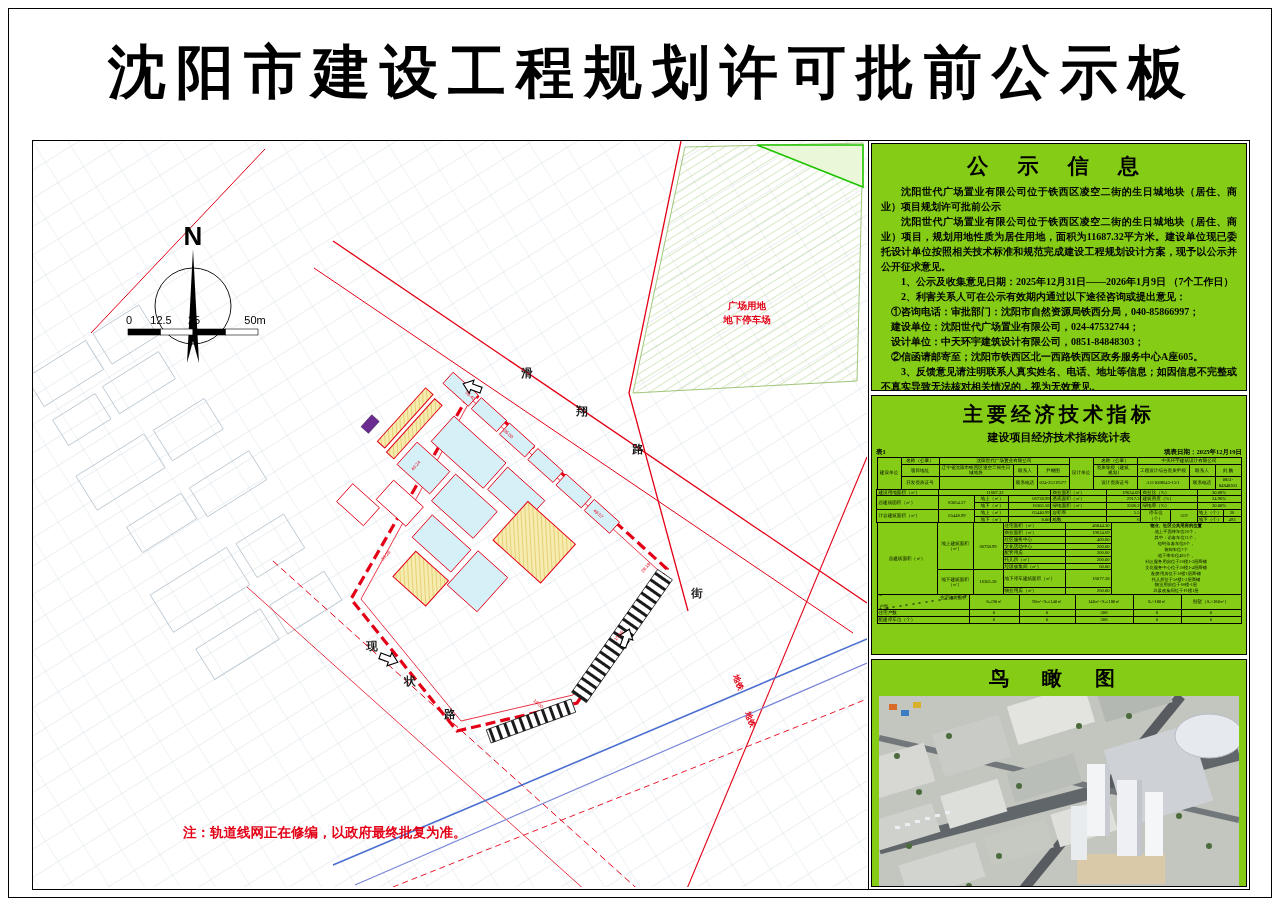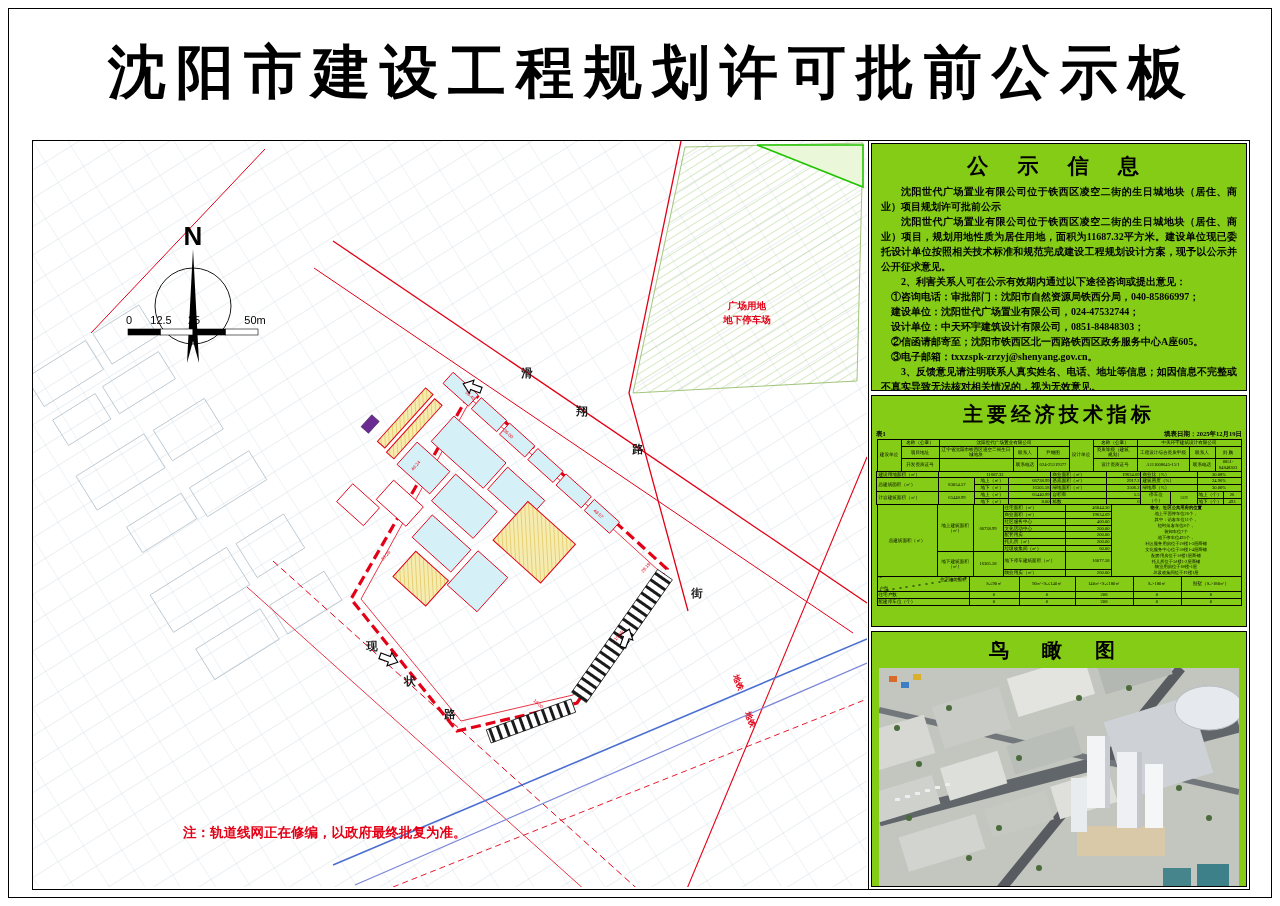--- a/index.html
+++ b/index.html
@@ -6,21 +6,21 @@
   body{font-family:"Liberation Sans","DejaVu Sans",sans-serif;color:#000;}
   #board{position:relative;width:1280px;height:906px;background:#fff;overflow:hidden;}
   .outer-frame{position:absolute;left:8px;top:8px;width:1262px;height:888px;border:1px solid #000;}
   .main-title{position:absolute;left:12px;top:34px;width:100%;text-align:center;
     font-size:58px;font-weight:bold;letter-spacing:10px;white-space:nowrap;}
   .content-frame{position:absolute;left:32px;top:140px;width:1216px;height:748px;border:1px solid #000;display:flex;}
   .map-zone{position:relative;width:836px;height:748px;border-right:1px solid #000;box-sizing:border-box;background:#fff;overflow:hidden;}
   .right-col{position:relative;width:380px;height:748px;box-sizing:border-box;display:flex;flex-direction:column;}
   .sec{box-sizing:border-box;border:1px solid #000;margin:2px;background:#84cc16;overflow:hidden;font-family:Liberation Serif, serif;}
   .sec-notice{height:248px;}
-  .sec-indic{height:232px;}
+  .sec-indic{height:260px;}
   .sec-bird{flex:1;}
   
   .notice-head{text-align:center;font-size:21px;font-weight:bold;letter-spacing:12px;margin:8px 0 4px 0;}
   .notice-body{padding:0 9px;font-size:10px;font-weight:bold;line-height:15px;text-align:justify;}
   .notice-body p{margin:0;}
   .ind2{text-indent:2em;}
   .ind1{padding-left:1em;}
   
   .indic-head{text-align:center;font-size:20px;font-weight:bold;letter-spacing:4px;margin:5px 0 2px 0;}
   .indic-sub{text-align:center;font-size:11px;font-weight:bold;margin:0 0 3px 0;}
@@ -208,33 +208,34 @@
       </svg>
     </div>
 
     <div class="right-col">
 
       <div class="sec sec-notice">
         <div class="notice-head">公 示 信 息</div>
         <div class="notice-body">
           <p class="ind2">沈阳世代广场置业有限公司位于铁西区凌空二街的生日城地块（居住、商业）项目规划许可批前公示</p>
           <p class="ind2">沈阳世代广场置业有限公司位于铁西区凌空二街的生日城地块（居住、商业）项目，规划用地性质为居住用地，面积为11687.32平方米。建设单位现已委托设计单位按照相关技术标准和规范完成建设工程规划设计方案，现予以公示并公开征求意见。</p>
+          <p class="ind2">1、公示及收集意见日期：2025年12月31日——2026年1月9日 （7个工作日）</p>
           <p class="ind2">2、利害关系人可在公示有效期内通过以下途径咨询或提出意见：</p>
           <p class="ind1">①咨询电话：审批部门：沈阳市自然资源局铁西分局，040-85866997；</p>
           <p class="ind1">建设单位：沈阳世代广场置业有限公司，024-47532744；</p>
           <p class="ind1">设计单位：中天环宇建筑设计有限公司，0851-84848303；</p>
           <p class="ind1">②信函请邮寄至；沈阳市铁西区北一西路铁西区政务服务中心A座605。</p>
-          <p class="ind1">③电子邮箱：txxzspk-zrzyj@shenyang.gov.cn。</p>
           <p class="ind2">3、反馈意见请注明联系人真实姓名、电话、地址等信息；如因信息不完整或不真实导致无法核对相关情况的，视为无效意见。</p>
 
         </div>
       </div>
 
       <div class="sec sec-indic">
         <div class="indic-head">主要经济技术指标</div>
+        <div class="indic-sub">建设项目经济技术指标统计表</div>
         <div class="indic-meta">
           <span>表1</span>
           <span>填表日期：2025年12月19日</span>
         </div>
 
         <table class="tt">
           <colgroup>
               <col style="width:24px">
               <col style="width:38px">
               <col style="width:74px">

